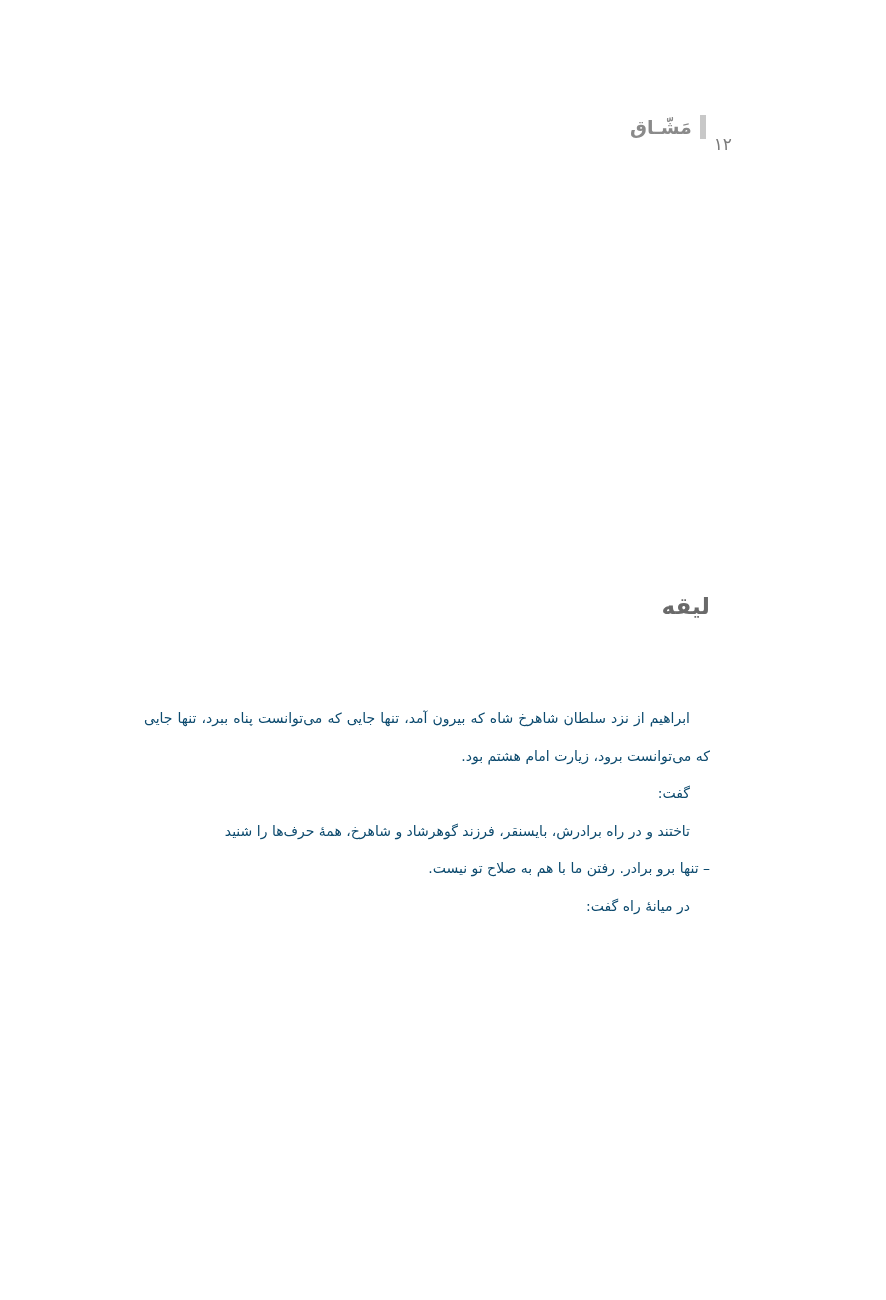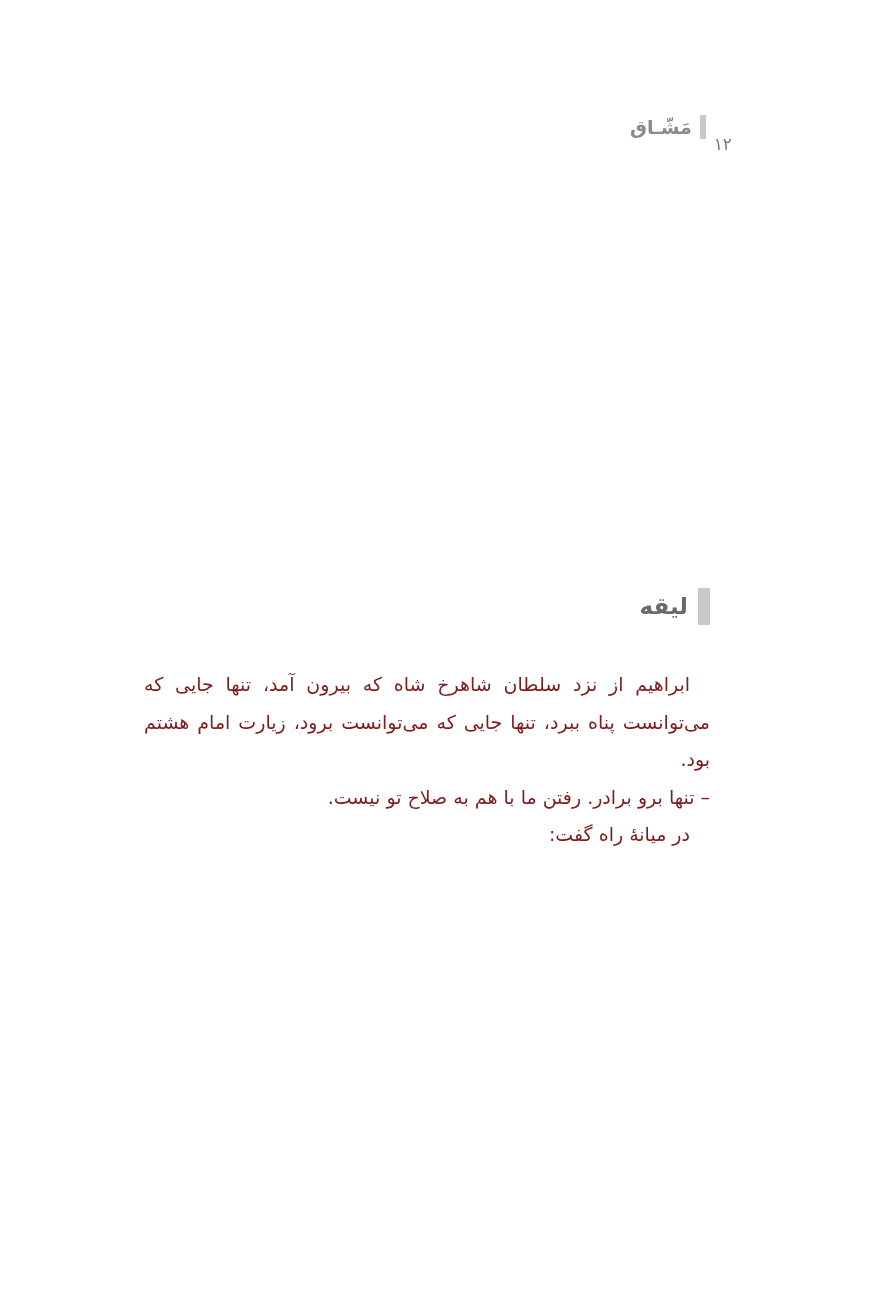--- a/index.html
+++ b/index.html
@@ -42,47 +42,47 @@
       font-size: 19px;
       font-weight: bold;
       color: #8a8a8a;
       line-height: 26px;
     }
     .chapter-heading {
       position: absolute;
       top: 588px;
       right: 176px;
       display: flex;
-      flex-direction: row;
+      flex-direction: column;
       align-items: flex-end;
       direction: rtl;
       height: 37px;
     }
     .chapter-bar {
       width: 12px;
       height: 37px;
       background: #c9c9c9;
       margin-left: 10px;
     }
     .chapter-title {
       font-size: 23px;
       font-weight: bold;
       color: #6a6a6a;
       line-height: 37px;
     }
     .body-text {
       position: absolute;
-      top: 666px;
+      top: 700px;
       right: 176px;
       width: 566px;
       direction: rtl;
       text-align: justify;
-      font-size: 19px;
+      font-size: 14px;
       line-height: 37.5px;
-      color: #7f1d1d;
+      color: #0c4a6e;
     }
     .para {
       margin: 0;
       padding: 0;
     }
     .para.indent {
       text-indent: 20px;
     }
     .para.dialogue {
       text-indent: 0;
@@ -97,15 +97,17 @@
   <span class="book-title">مَشّـاق</span>
 </div>
 
 <div class="chapter-heading">
   <span class="chapter-bar"></span>
   <span class="chapter-title">لیقه</span>
 </div>
 
 <div class="body-text">
   <p class="para indent">ابراهیم از نزد سلطان شاهرخ شاه که بیرون آمد، تنها جایی که می‌توانست پناه ببرد، تنها جایی که می‌توانست برود، زیارت امام هشتم بود.</p>
+  <p class="para indent">گفت:</p>
+  <p class="para indent">تاختند و در راه برادرش، بایسنقر، فرزند گوهرشاد و شاهرخ، همهٔ حرف‌ها را شنید</p>
   <p class="para dialogue">–  تنها برو برادر. رفتن ما با هم به صلاح تو نیست.</p>
   <p class="para indent">در میانهٔ راه گفت:</p>
 </div>
 
 </body></html>

